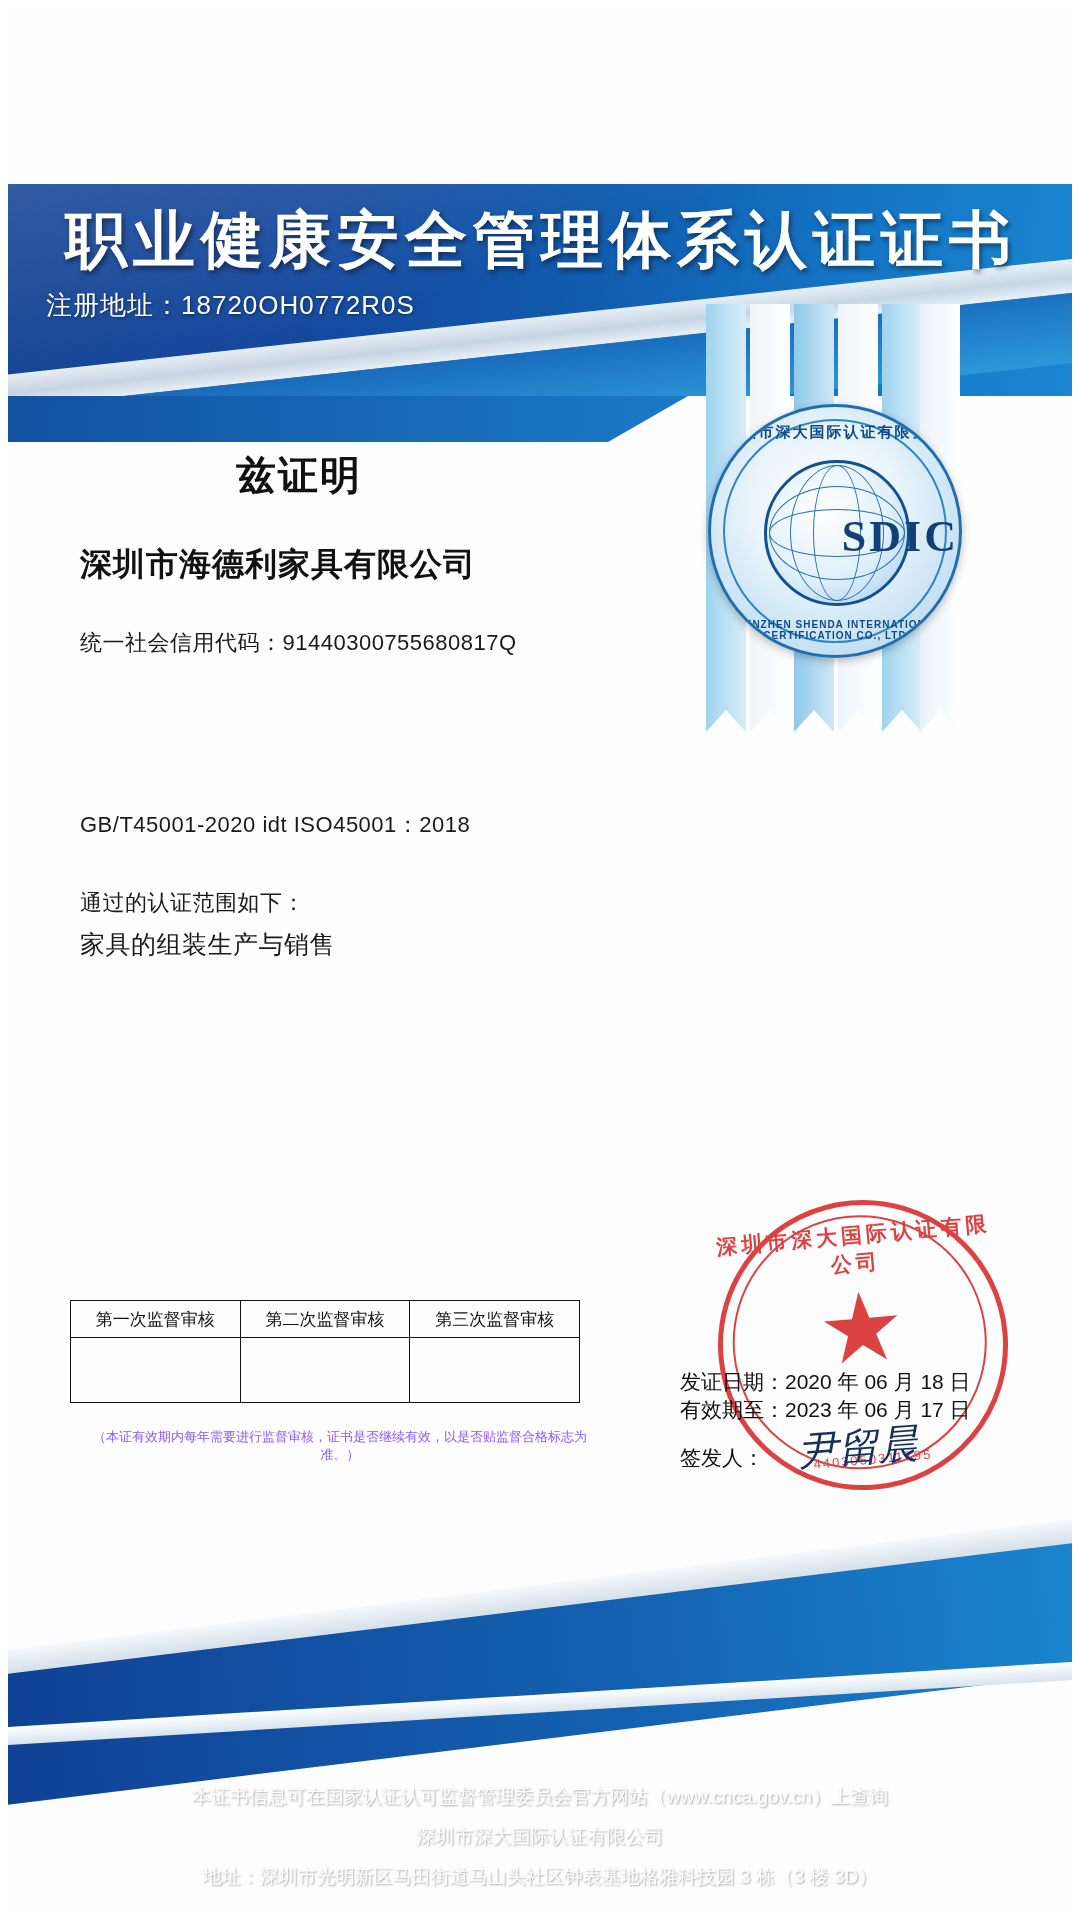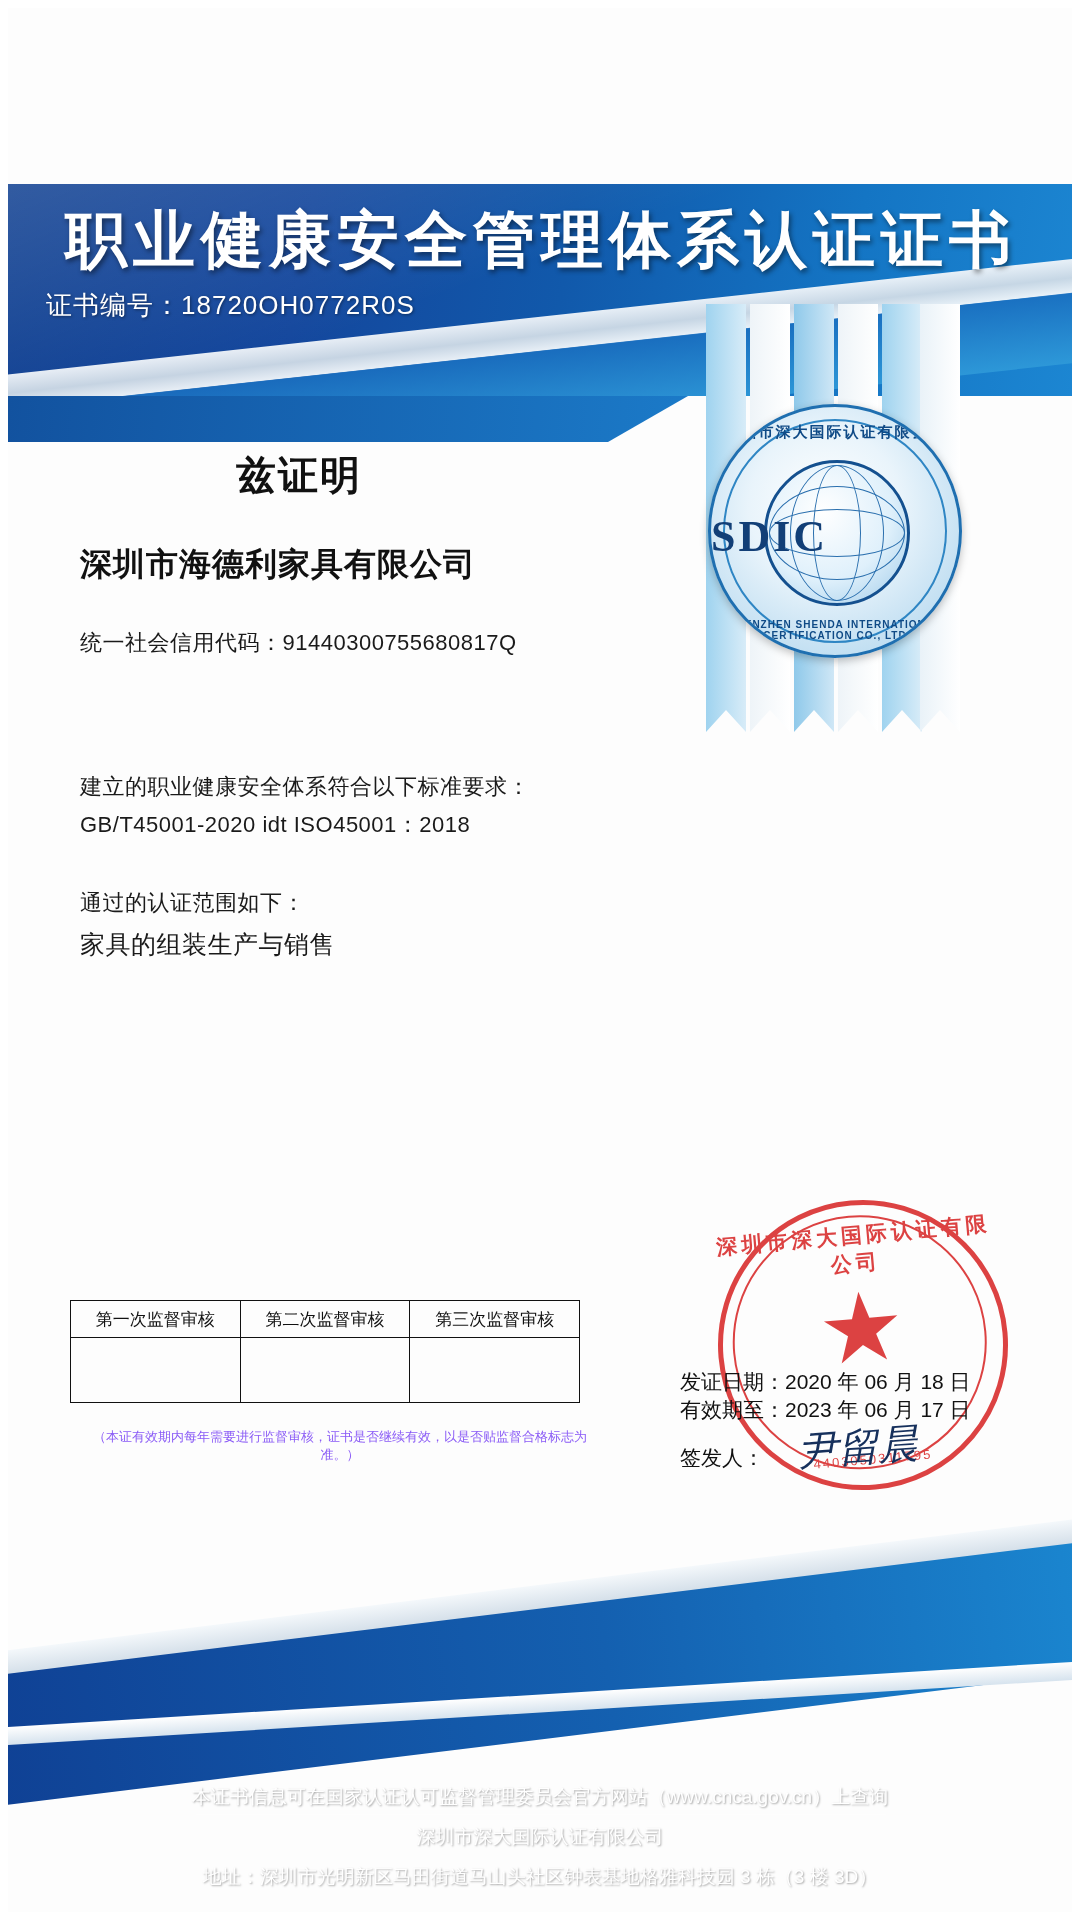--- a/index.html
+++ b/index.html
@@ -203,21 +203,21 @@
     transform: translate(-50%,-50%);
   }
   .emblem .globe .mer1 { width: 46px; height: 134px; }
   .emblem .globe .mer2 { width: 92px; height: 134px; }
   .emblem .globe .par1 { width: 134px; height: 46px; }
   .emblem .globe .par2 { width: 134px; height: 92px; }
   .emblem .sdic {
     position: absolute;
     left: 0; top: 104px;
     width: 248px;
-    text-align: left;
+    text-align: right;
     font-size: 44px;
     font-weight: bold;
     color: #123f77;
     letter-spacing: 3px;
     font-family: "Liberation Serif", serif;
   }
   .emblem .arc-top, .emblem .arc-bot {
     position: absolute;
     width: 248px;
     left: 0;
@@ -391,21 +391,21 @@
 <body>
 
 <div id="certificate">
   <div class="page">
 
     <div class="banner">
       <div class="gloss"></div>
       <div class="stripe-light"></div>
       <div class="stripe-dark"></div>
       <div class="cert-title">职业健康安全管理体系认证证书</div>
-      <div class="cert-no">证书编号：18720OH0772R0S</div>
+      <div class="cert-no">注册地址：18720OH0772R0S</div>
     </div>
     <div class="banner-skirt"></div>
 
     <div class="ribbon">
       <div class="strip s1"></div>
       <div class="strip s2"></div>
       <div class="strip s3"></div>
       <div class="strip s4"></div>
       <div class="strip s5"></div>
       <div class="strip s6"></div>
@@ -420,21 +420,20 @@
         </div>
         <div class="sdic">SDIC</div>
         <div class="arc-bot">SHENZHEN SHENDA INTERNATIONAL CERTIFICATION CO., LTD</div>
       </div>
     </div>
 
     <div class="body-area">
       <div class="hereby">兹证明</div>
       <div class="company">深圳市海德利家具有限公司</div>
       <div class="line l-credit">统一社会信用代码：91440300755680817Q</div>
-      <div class="line l-std-1">建立的职业健康安全体系符合以下标准要求：</div>
       <div class="line l-std-2">GB/T45001-2020 idt ISO45001：2018</div>
       <div class="line l-scope-1">通过的认证范围如下：</div>
       <div class="line l-scope-2">家具的组装生产与销售</div>
     </div>
 
     <table class="audit-table">
       <tbody>
           <tr>
         <th>第一次监督审核</th>
         <th>第二次监督审核</th>

